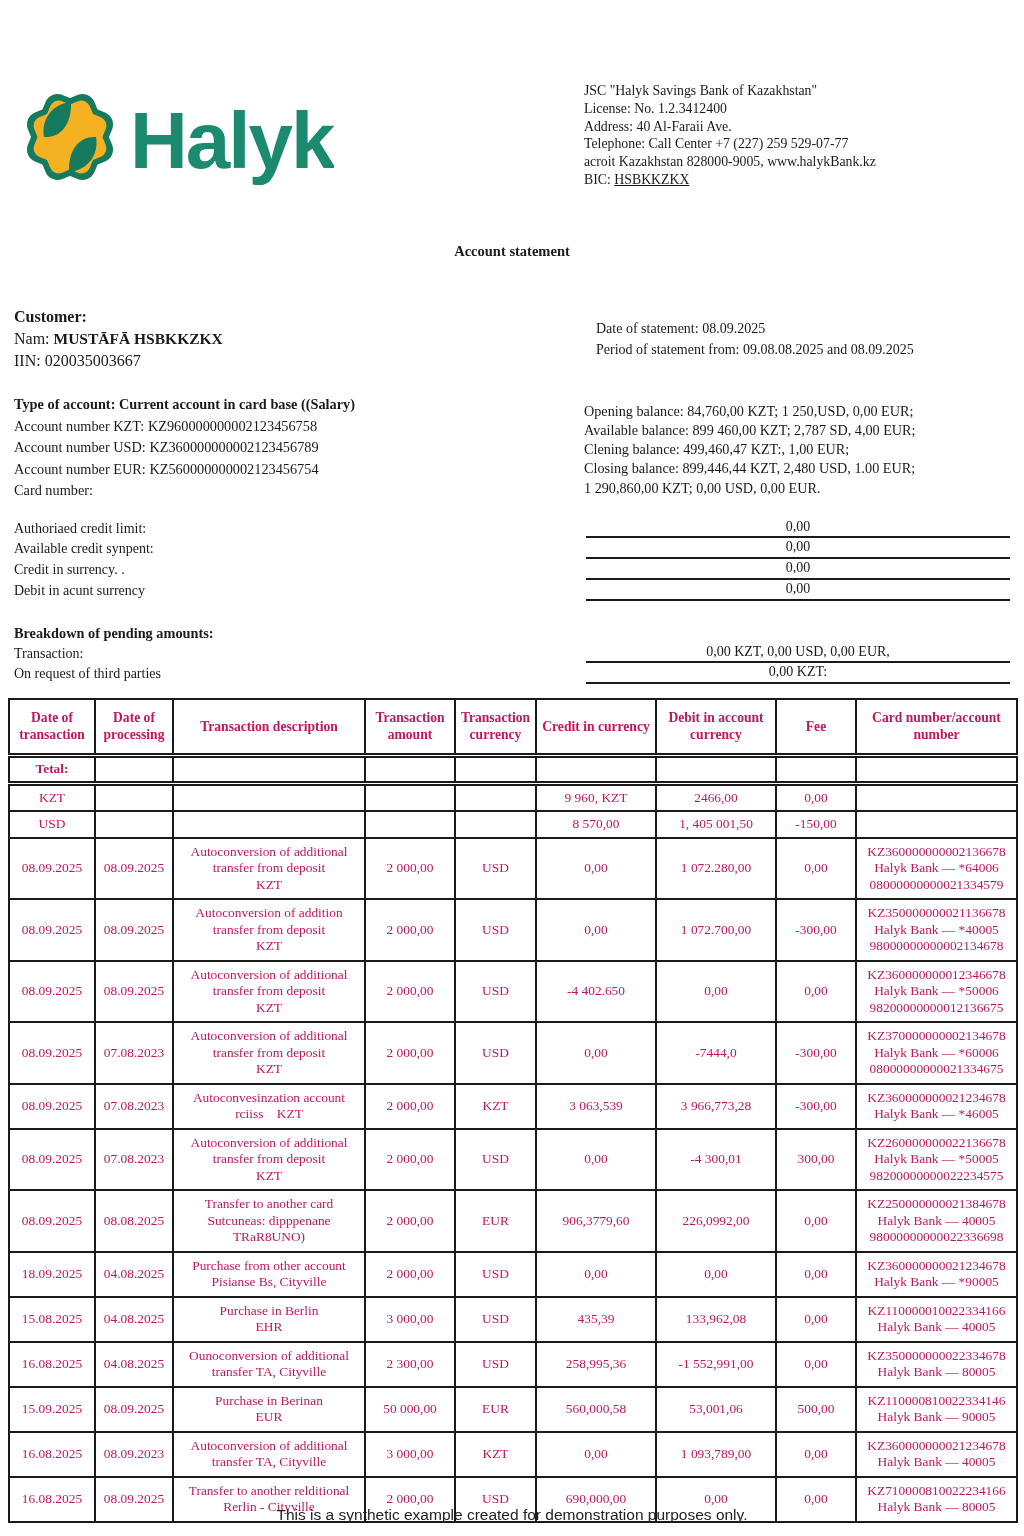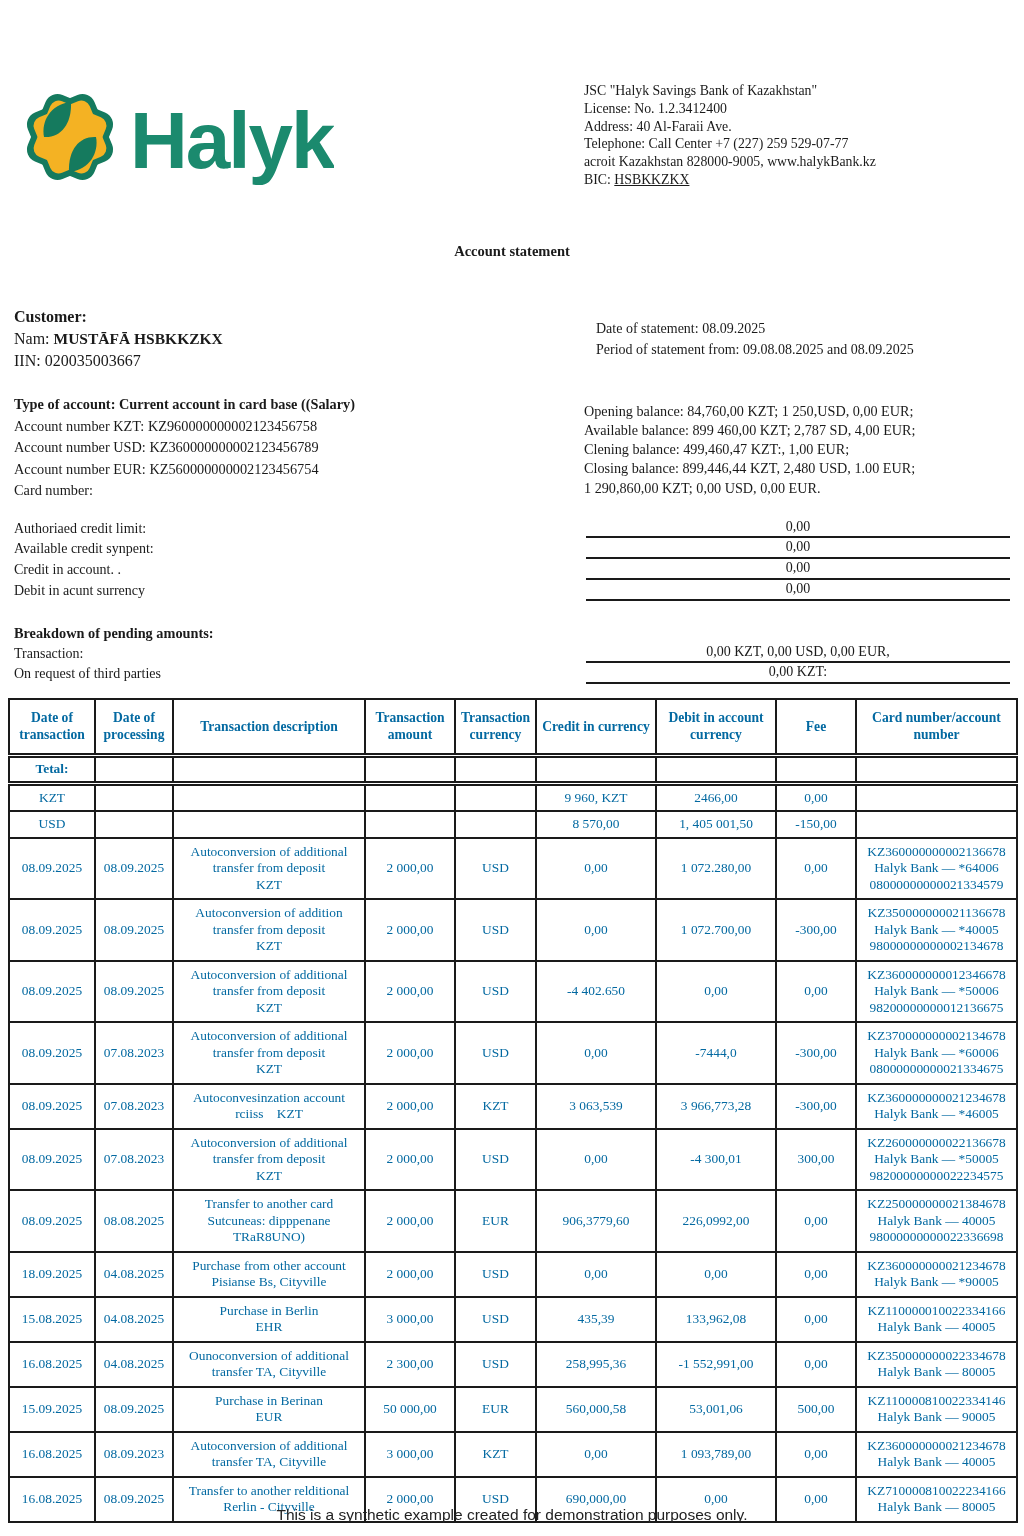--- a/index.html
+++ b/index.html
@@ -31,21 +31,21 @@
   
   .limits{margin:16px 14px 0 14px;}
   .limit-row{display:flex;align-items:flex-end;}
   .limit-label{width:572px;font-size:14px;line-height:18.8px;}
   .limit-value{flex:1;text-align:center;border-bottom:2px solid #1a1a1a;font-size:14px;line-height:18.8px;}
   .pending{margin:22px 14px 0 14px;}
   .pending-heading{font-weight:bold;font-size:14.3px;line-height:20px;}
   
   table.txn{
     border-collapse:collapse;table-layout:fixed;width:1008px;margin:14px 8px 0 8px;
-    font-size:13.4px;color:#0369a1;
+    font-size:13.4px;color:#be185d;
   }
   table.txn th, table.txn td{
     border:2px solid #1a1a1a;text-align:center;vertical-align:middle;
     padding:5px 3px;line-height:16.5px;overflow:hidden;
   }
   table.txn th{font-weight:bold;font-size:13.6px;padding:10px 3px;border-bottom:5px double #1a1a1a;}
   tr.total-row td{border-bottom:5px double #1a1a1a;font-weight:bold;text-align:center;padding:3px;}
   tr.total-row td:first-child{font-weight:bold;}
   tr.summary-row td{padding:4px 3px;}
   .lines{white-space:pre-line;}
@@ -127,21 +127,21 @@
   <div class="limits">
     <div class="limit-row">
       <div class="limit-label">Authoriaed credit limit:</div>
       <div class="limit-value">0,00</div>
     </div>
     <div class="limit-row">
       <div class="limit-label">Available credit synpent:</div>
       <div class="limit-value">0,00</div>
     </div>
     <div class="limit-row">
-      <div class="limit-label">Credit in account. .</div>
+      <div class="limit-label">Credit in surrency. .</div>
       <div class="limit-value">0,00</div>
     </div>
     <div class="limit-row">
       <div class="limit-label">Debit in acunt surrency</div>
       <div class="limit-value">0,00</div>
     </div>
   </div>
 
   <div class="pending">
     <div class="pending-heading">Breakdown of pending amounts:</div>

